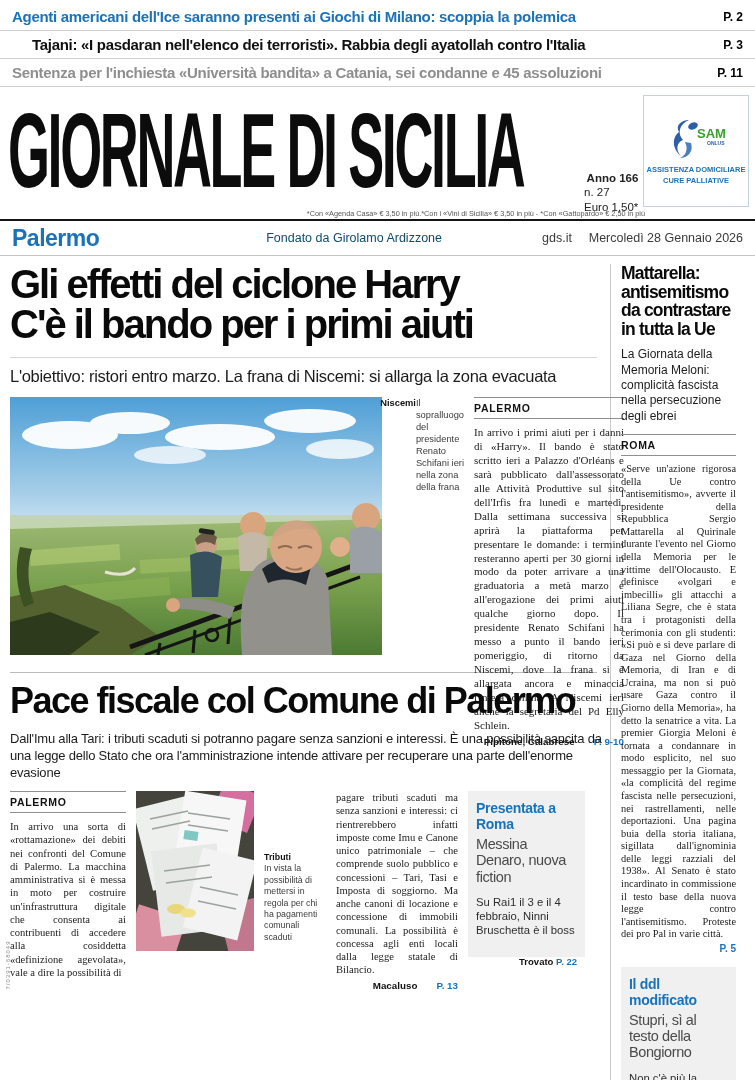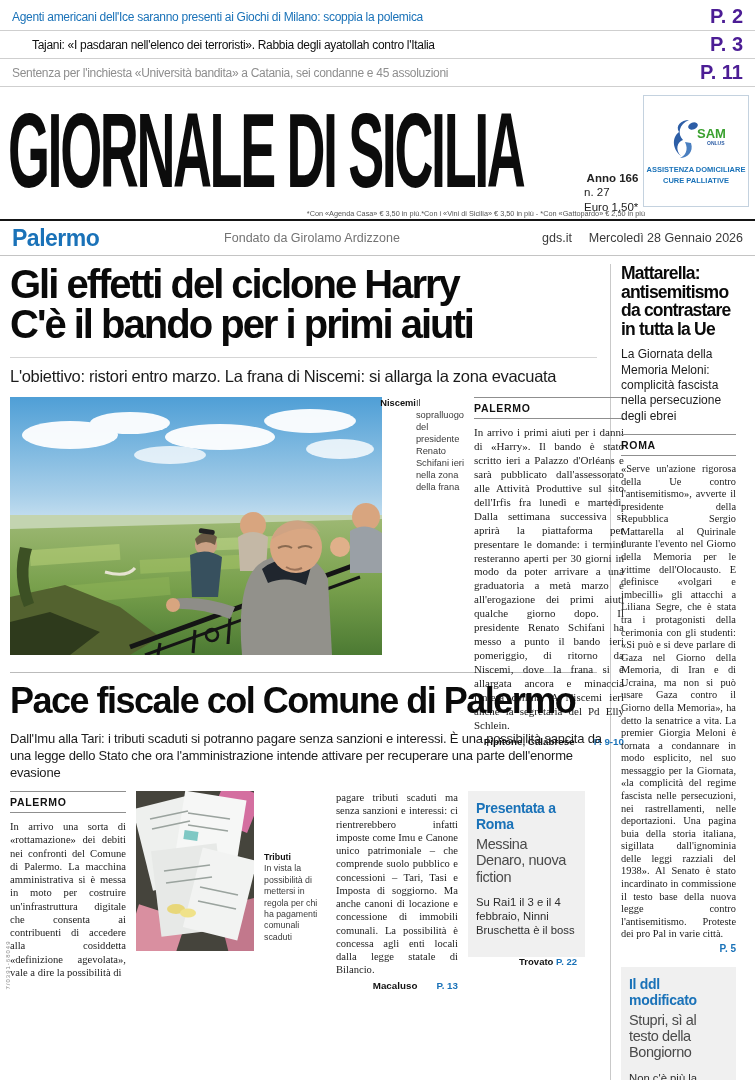--- a/index.html
+++ b/index.html
@@ -8,22 +8,22 @@
     position:relative; width:755px; height:1080px; margin:0 auto;
     background:#fff; overflow:hidden;
     font-family:"Liberation Sans", sans-serif; color:#111;
   }
   
   .teasers { padding-top:3px; }
   .teaser-row {
     display:flex; justify-content:space-between; align-items:center;
     height:28px; padding:0 12px; border-bottom:1px solid #cfcfcf;
   }
-  .teaser-text { font-size:12px; font-weight:normal; letter-spacing:-0.3px; }
-  .teaser-page { font-size:20px; font-weight:bold; color:#4c1d95; }
+  .teaser-text { font-size:15px; font-weight:bold; letter-spacing:-0.3px; }
+  .teaser-page { font-size:12px; font-weight:bold; color:#000000; }
   .t-blue { color:#1a72b8; } .t-black { color:#101010;margin-left:20px; } .t-gray { color:#8e8e8e; }
   
   .masthead { position:relative; height:132px; }
   .logo-title {
     position:absolute; left:8px; top:10px; white-space:nowrap;
     font-size:90px; font-weight:900; letter-spacing:-4px; color:#0c0c0c;
     transform:scale(0.60,1.18); transform-origin:left top; line-height:1;
   }
   .samo-box {
     position:absolute; right:6px; top:8px; width:106px; height:112px;
@@ -33,21 +33,21 @@
   .samo-lines { font-size:7.5px; font-weight:bold; color:#1a72b8; text-align:center; line-height:1.5; }
   .mast-meta { position:absolute; left:584px; top:84px; font-size:11.5px; line-height:1.25; color:#222; }
   .mast-meta .b { font-weight:bold;text-align:right; }
   .mast-fine { position:absolute; left:295px; top:122px; width:350px; font-size:7.3px; color:#555; text-align:right; }
   
   .dateline {
     border-top:2px solid #151515; border-bottom:1px solid #c4c4c4;
     height:37px; display:flex; align-items:center; padding:0 12px;
   }
   .edition { color:#1a72b8; font-size:23px; font-weight:bold; letter-spacing:-0.5px; width:170px; }
-  .founded { width:260px; text-align:center; font-size:12.5px; color:#737373; }
+  .founded { width:260px; text-align:right; font-size:12.5px; color:#0c4a6e; }
   .gdsit { width:130px; text-align:right; font-size:12.5px; color:#3a3a3a; }
   .pubdate { flex:1; text-align:right; font-size:12.5px; color:#3a3a3a; }
   
   .main { display:flex; padding:8px 6px 0 10px; }
   .left-col { width:601px; padding-right:13px; border-right:1px solid #c9c9c9; }
   .right-col { width:125px; padding-left:10px; }
   .lead-h { font-size:40px; font-weight:800; letter-spacing:-2px; line-height:1.01; color:#0a0a0a; }
   .lead-h span { display:block; }
   .standfirst { margin-top:12px; padding-top:9px; border-top:1px solid #d5d5d5;
     font-size:16.5px; letter-spacing:-0.3px; color:#1c1c1c; }

